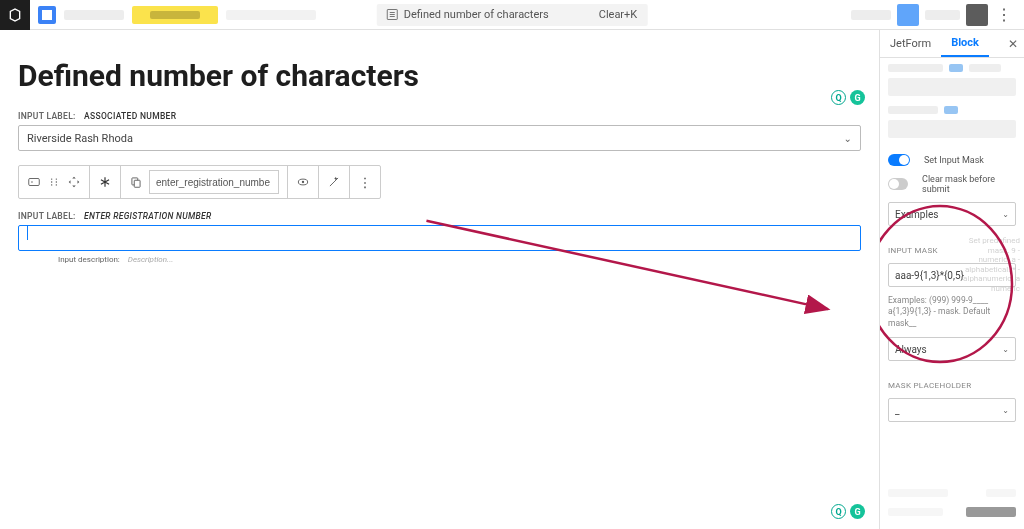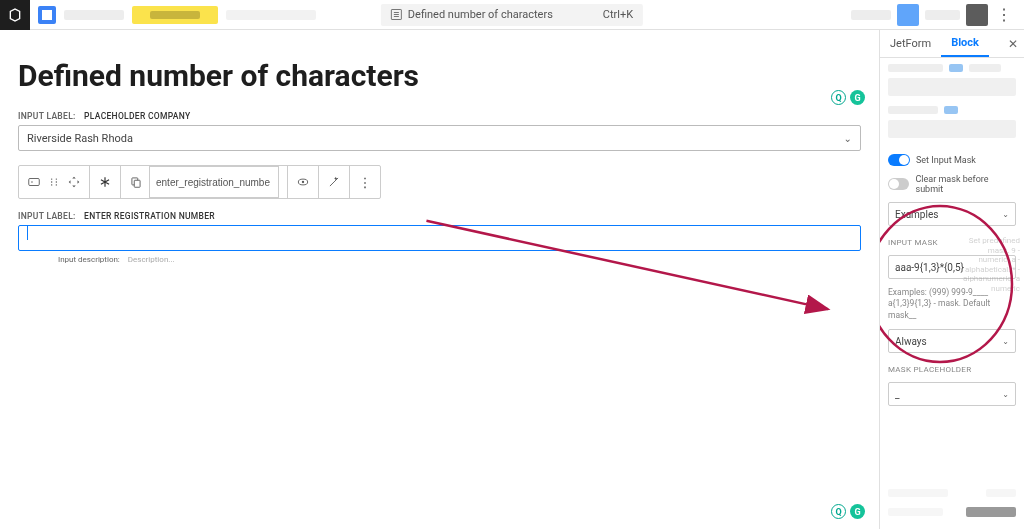--- a/index.html
+++ b/index.html
@@ -38,33 +38,33 @@
   .input-label-row .val { color: #333; font-weight: 500; }
 
   .select-field { width: 100%; height: 26px; border: 1px solid #bbb; border-radius: 2px; display: flex; align-items: center; padding: 0 8px; font-size: 11px; color: #444; position: relative; }
   .select-field .chev { position: absolute; right: 8px; font-size: 10px; color: #666; }
 
   .block-toolbar { display: flex; align-items: center; border: 1px solid #ccc; border-radius: 2px; height: 34px; margin-top: 14px; width: fit-content; background: #fff; }
   .bt-cell { height: 100%; display: flex; align-items: center; justify-content: center; border-right: 1px solid #ccc; padding: 0 8px; min-width: 30px; cursor: pointer; color: #444; }
   .bt-cell.last { border-right: none; }
   .bt-cell.double { gap: 6px; }
   .bt-cell svg { width: 14px; height: 14px; }
-  .bt-input { height: 32px; width: 130px; border: 1px solid #ccc; font-size: 10px; padding: 0 6px; color: #555; }
+  .bt-input { height: 24px; width: 130px; border: 1px solid #ccc; font-size: 10px; padding: 0 6px; color: #555; }
 
   .reg-label-row { font-size: 8.5px; letter-spacing: .3px; color: #666; margin-top: 12px; }
   .reg-label-row .lab { font-weight: 600; margin-right: 6px; }
-  .reg-label-row .val { color: #333; font-weight: 500; }
+  .reg-label-row .val { color: #333; font-weight: 500; font-style: italic; }
 
   .reg-input { width: 100%; height: 26px; border: 1.5px solid #0a7cff; border-radius: 2px; margin-top: 4px; padding: 0 8px; font-size: 11px; color: #444; position: relative; }
   .reg-input .caret { width: 1px; height: 14px; background: #0a7cff; animation: blink 1s infinite; }
   @keyframes blink { 50% { opacity: 0; } }
 
   .descrow { font-size: 8px; color: #888; margin-top: 4px; display: flex; gap: 8px; margin-left: 40px; }
   .descrow .k { color: #666; }
-  .descrow .v { color: #aaa; }
+  .descrow .v { font-style: italic; color: #aaa; }
 
   .block-placeholder { font-size: 12px; color: #999; margin-top: 34px; }
 
   .float-badges { position: absolute; right: 14px; display: flex; gap: 4px; }
   .float-badges.top { top: 60px; }
   .float-badges.bot { bottom: 10px; }
   .badge { width: 15px; height: 15px; border-radius: 50%; display: flex; align-items: center; justify-content: center; font-size: 9px; font-weight: 700; }
   .badge.teal { background: #fff; color: #00a88f; border: 1.5px solid #00a88f; }
   .badge.green { background: #15c39a; color: #fff; }
 
@@ -78,31 +78,31 @@
   .sb-tab.active { color: #0a7cff; border-bottom: 2px solid #0a7cff; font-weight: 700; }
   .sb-close { position: absolute; right: 6px; font-size: 12px; cursor: pointer; color: #666; }
 
   .sb-skel { padding: 6px 8px 2px 8px; }
   .skel-row { display: flex; align-items: center; gap: 6px; margin-bottom: 6px; }
   .skel-bar { height: 8px; background: #ddd; border-radius: 2px; opacity: .5; }
   .skel-bar.accent { background: #7db7f0; opacity: .8; }
   .skel-box { height: 18px; background: #f0f0f0; border-radius: 2px; margin-bottom: 10px; }
 
   .sb-body { padding: 4px 8px; display: flex; flex-direction: column; gap: 8px; }
-  .toggle-row { display: flex; align-items: center; gap: 6px; }
+  .toggle-row { display: flex; align-items: center; gap: 14px; }
   .toggle { width: 22px; height: 12px; border-radius: 6px; position: relative; cursor: pointer; }
   .toggle.on { background: #0a7cff; }
   .toggle.off { background: #ccc; }
   .toggle .knob { width: 10px; height: 10px; border-radius: 50%; background: #fff; position: absolute; top: 1px; }
   .toggle.on .knob { right: 1px; }
   .toggle.off .knob { left: 1px; }
   .toggle-label { font-size: 9px; color: #555; }
   .sb-help { font-size: 8px; color: #999; line-height: 1.2; }
 
-  .sb-field-label { font-size: 8px; color: #888; letter-spacing: .3px; text-transform: uppercase; margin-top: 4px; }
+  .sb-field-label { font-size: 8px; color: #888; letter-spacing: .3px; text-transform: uppercase; margin-top: 12px; }
   .sb-select { height: 24px; border: 1px solid #ccc; border-radius: 2px; display: flex; align-items: center; padding: 0 6px; font-size: 10px; position: relative; background: #fff; }
   .sb-select .chev { position: absolute; right: 6px; font-size: 8px; color: #666; }
   .sb-input { height: 24px; border: 1px solid #ccc; border-radius: 2px; padding: 0 6px; font-size: 10px; background: #fff; display: flex; align-items: center; }
   .sb-examples { font-size: 8.5px; color: #888; line-height: 1.35; }
 
   .sb-bottom-skel { margin-top: auto; padding: 8px 8px 6px 8px; }
   .sb-bottom-skel .skel-bar { opacity: .25; }
   .sb-bottom-skel .dark { height: 10px; background: #555; opacity: .6; border-radius: 2px; }
 </style>
 </head>
@@ -121,21 +121,21 @@
         <div class="tb-highlight-inner"></div>
       </div>
     <div class="tb-faded2"></div>
   </div>
 
   <div class="topbar-center">
     <span class="tc-left">
       <span class="doc-icon"></span>
       <span>Defined number of characters</span>
     </span>
-    <span>Ctrl+K</span>
+    <span>Clear+K</span>
   </div>
 
   <div class="topbar-right">
     <div class="tr-f a"></div>
     <div class="tr-f b"></div>
     <div class="tr-f c"></div>
     <div class="tr-f d"></div>
     <div class="dots-btn">⋮</div>
   </div>
 </div>
@@ -145,21 +145,21 @@
 
     <div class="float-badges top">
       <div class="badge teal">Q</div>
       <div class="badge green">G</div>
     </div>
 
     <h1 class="page-title">Defined number of characters</h1>
 
     <div class="input-label-row">
       <span class="lab">INPUT LABEL:</span>
-      <span class="val">PLACEHOLDER COMPANY</span>
+      <span class="val">ASSOCIATED NUMBER</span>
     </div>
     <div class="select-field">
       <span>Riverside Rash Rhoda</span>
       <span class="chev">⌄</span>
     </div>
 
     <div class="block-toolbar">
       <div class="bt-cell double">
         <svg viewBox="0 0 24 24">
             <rect x="3" y="6" width="18" height="12" rx="2" fill="none" stroke="#555" stroke-width="1.5"></rect>

